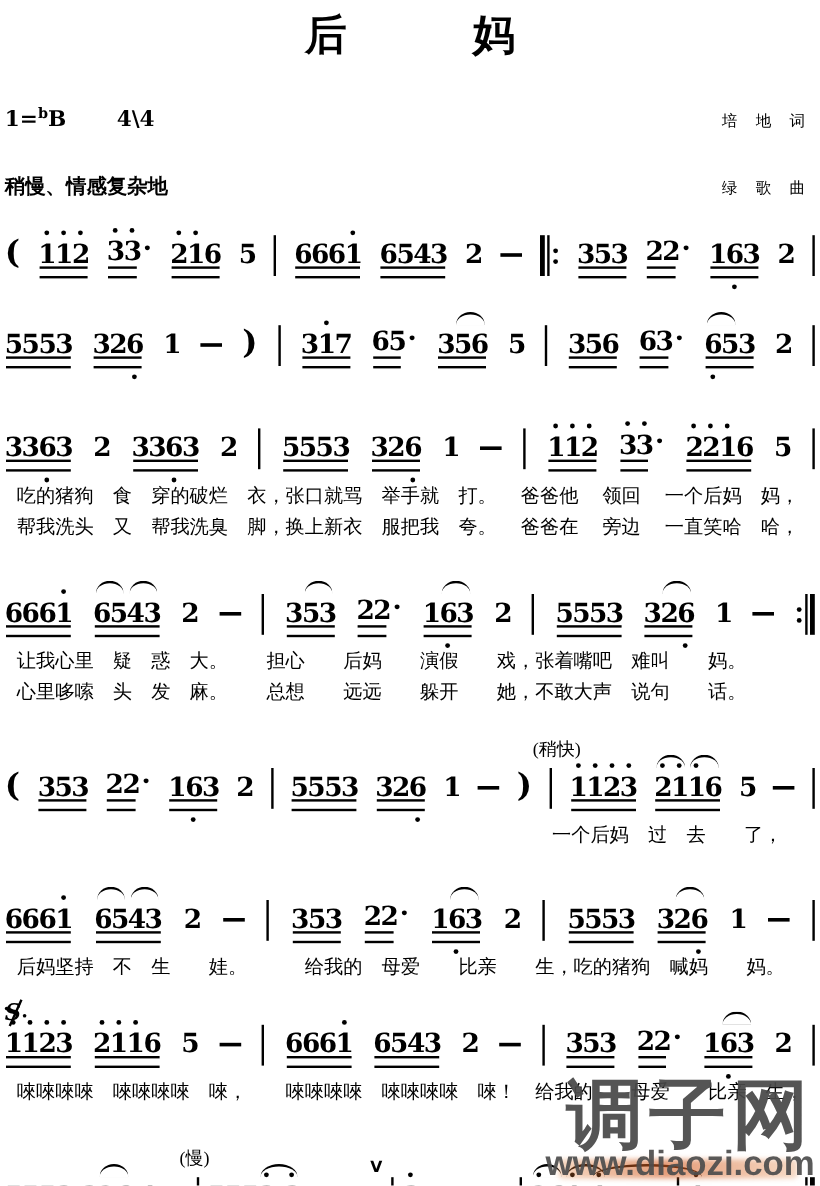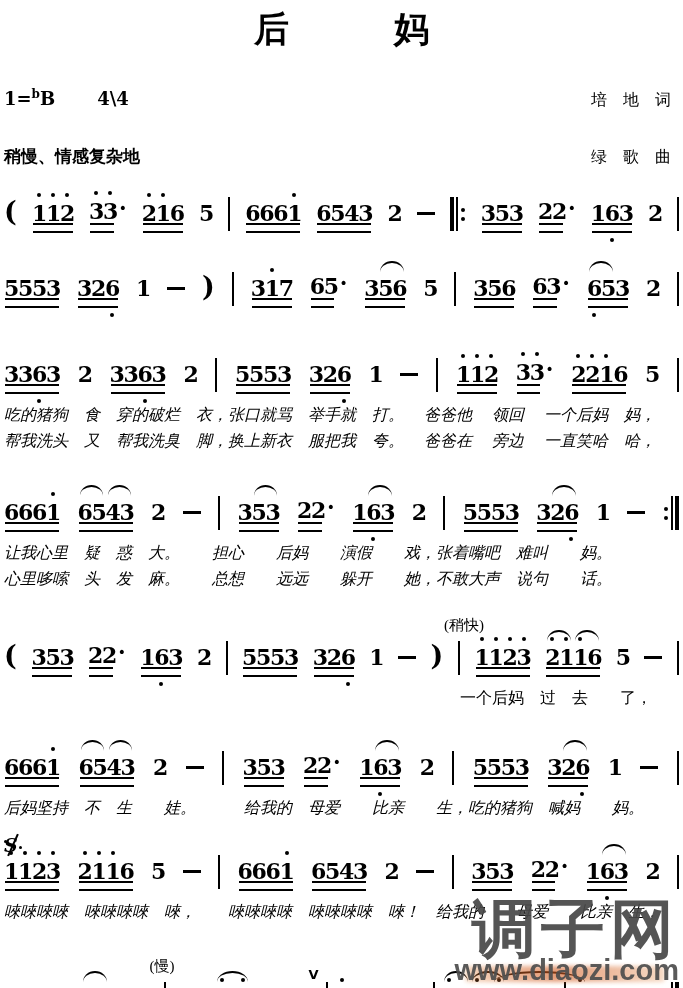--- a/index.html
+++ b/index.html
@@ -10,21 +10,21 @@
   .sheet{position:relative;width:683px;height:988px;padding:0;}
   
   h1.title{
     margin:6px 0 2px 0;text-align:center;font-size:35px;font-weight:700;
     letter-spacing:105px;text-indent:105px;white-space:nowrap;
   }
   .hdr-row{display:flex;justify-content:space-between;align-items:baseline;padding:1px 6px 0 4px;margin-top:33px;}
   .hdr-left{font-family:"DejaVu Serif",serif;font-weight:700;font-size:18px;}
   .hdr-left .meter{margin-left:42px;}
   .hdr-left sup{font-size:12px;}
-  .credit{font-size:16px;letter-spacing:6px;}
+  .credit{font-size:13px;letter-spacing:6px;}
   .tempo{font-size:17px;font-weight:700;}
   
   #score{padding:0 2px;}
   .score-block{position:relative;}
   #score .score-block:nth-child(1){margin-top:12px;}
   #score .score-block:nth-child(2){margin-top:14px;}
   #score .score-block:nth-child(3){margin-top:26px;}
   #score .score-block:nth-child(4){margin-top:26px;}
   #score .score-block:nth-child(5){margin-top:32px;}
   #score .score-block:nth-child(6){margin-top:24px;}
@@ -56,21 +56,21 @@
   
   .segno-row{height:16px;margin:0 0 -12px 2px;position:relative;z-index:2;}
   .segno{position:relative;display:inline-block;width:18px;height:22px;}
   .sg-s{font-family:"DejaVu Serif",serif;font-style:italic;font-weight:700;font-size:19px;line-height:20px;}
   .sg-line{position:absolute;left:8px;top:-2px;width:2px;height:24px;background:#000;transform:rotate(24deg);}
   .sg-d1{position:absolute;left:0;top:5px;width:3px;height:3px;border-radius:50%;background:#000;}
   .sg-d2{position:absolute;right:0;top:11px;width:3px;height:3px;border-radius:50%;background:#000;}
   
   .lyr{font-size:16px;line-height:26px;white-space:pre;}
   .lyr span{white-space:pre;}
-  .pos-a{margin-left:2px;font-style:italic;}
+  .pos-a{margin-left:12px;}
   .pos-b{margin-left:186px;}
   .pos-c{margin-left:458px;}
   
   .wm{position:absolute;right:4px;bottom:8px;text-align:right;z-index:5;}
   .wm-name{font-family:"Liberation Sans","DejaVu Sans",sans-serif;font-weight:900;font-size:64px;line-height:50px;letter-spacing:5px;color:rgba(72,72,72,0.93);}
   .wm-url{font-family:"Liberation Sans","DejaVu Sans",sans-serif;font-weight:700;font-size:29px;line-height:32px;color:rgba(78,78,78,0.93);position:relative;z-index:2;}
   .smudge{position:absolute;right:14px;bottom:4px;width:200px;height:16px;z-index:1;border-radius:4px;
     background:linear-gradient(90deg,rgba(224,122,46,.30),rgba(210,90,30,.60) 45%,rgba(224,122,46,.28));
     filter:blur(2px);}
 </style>

